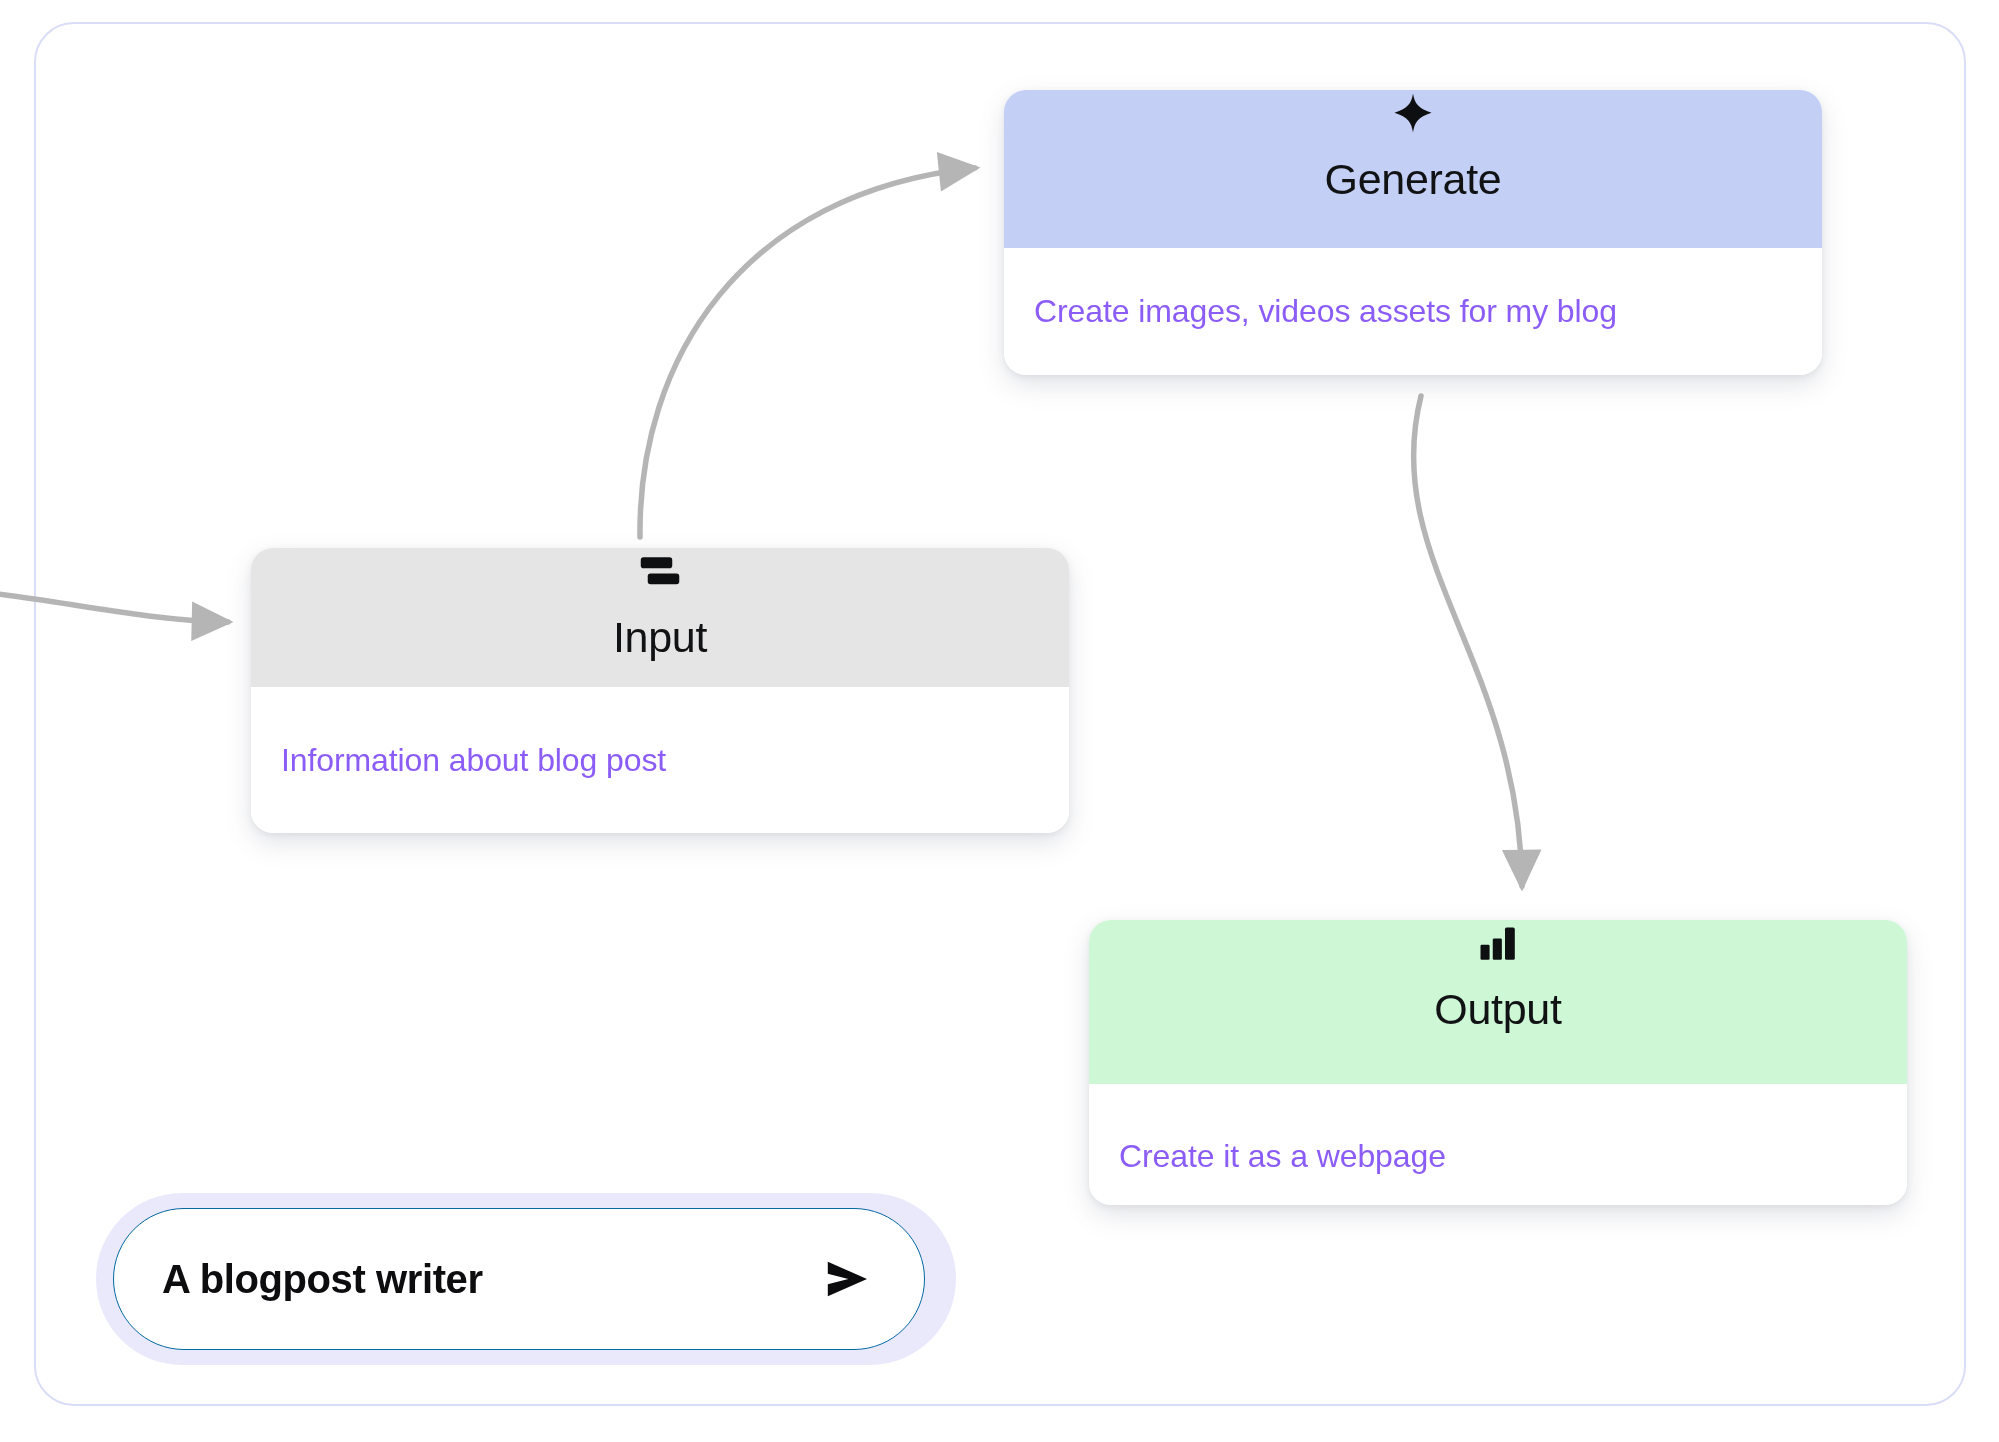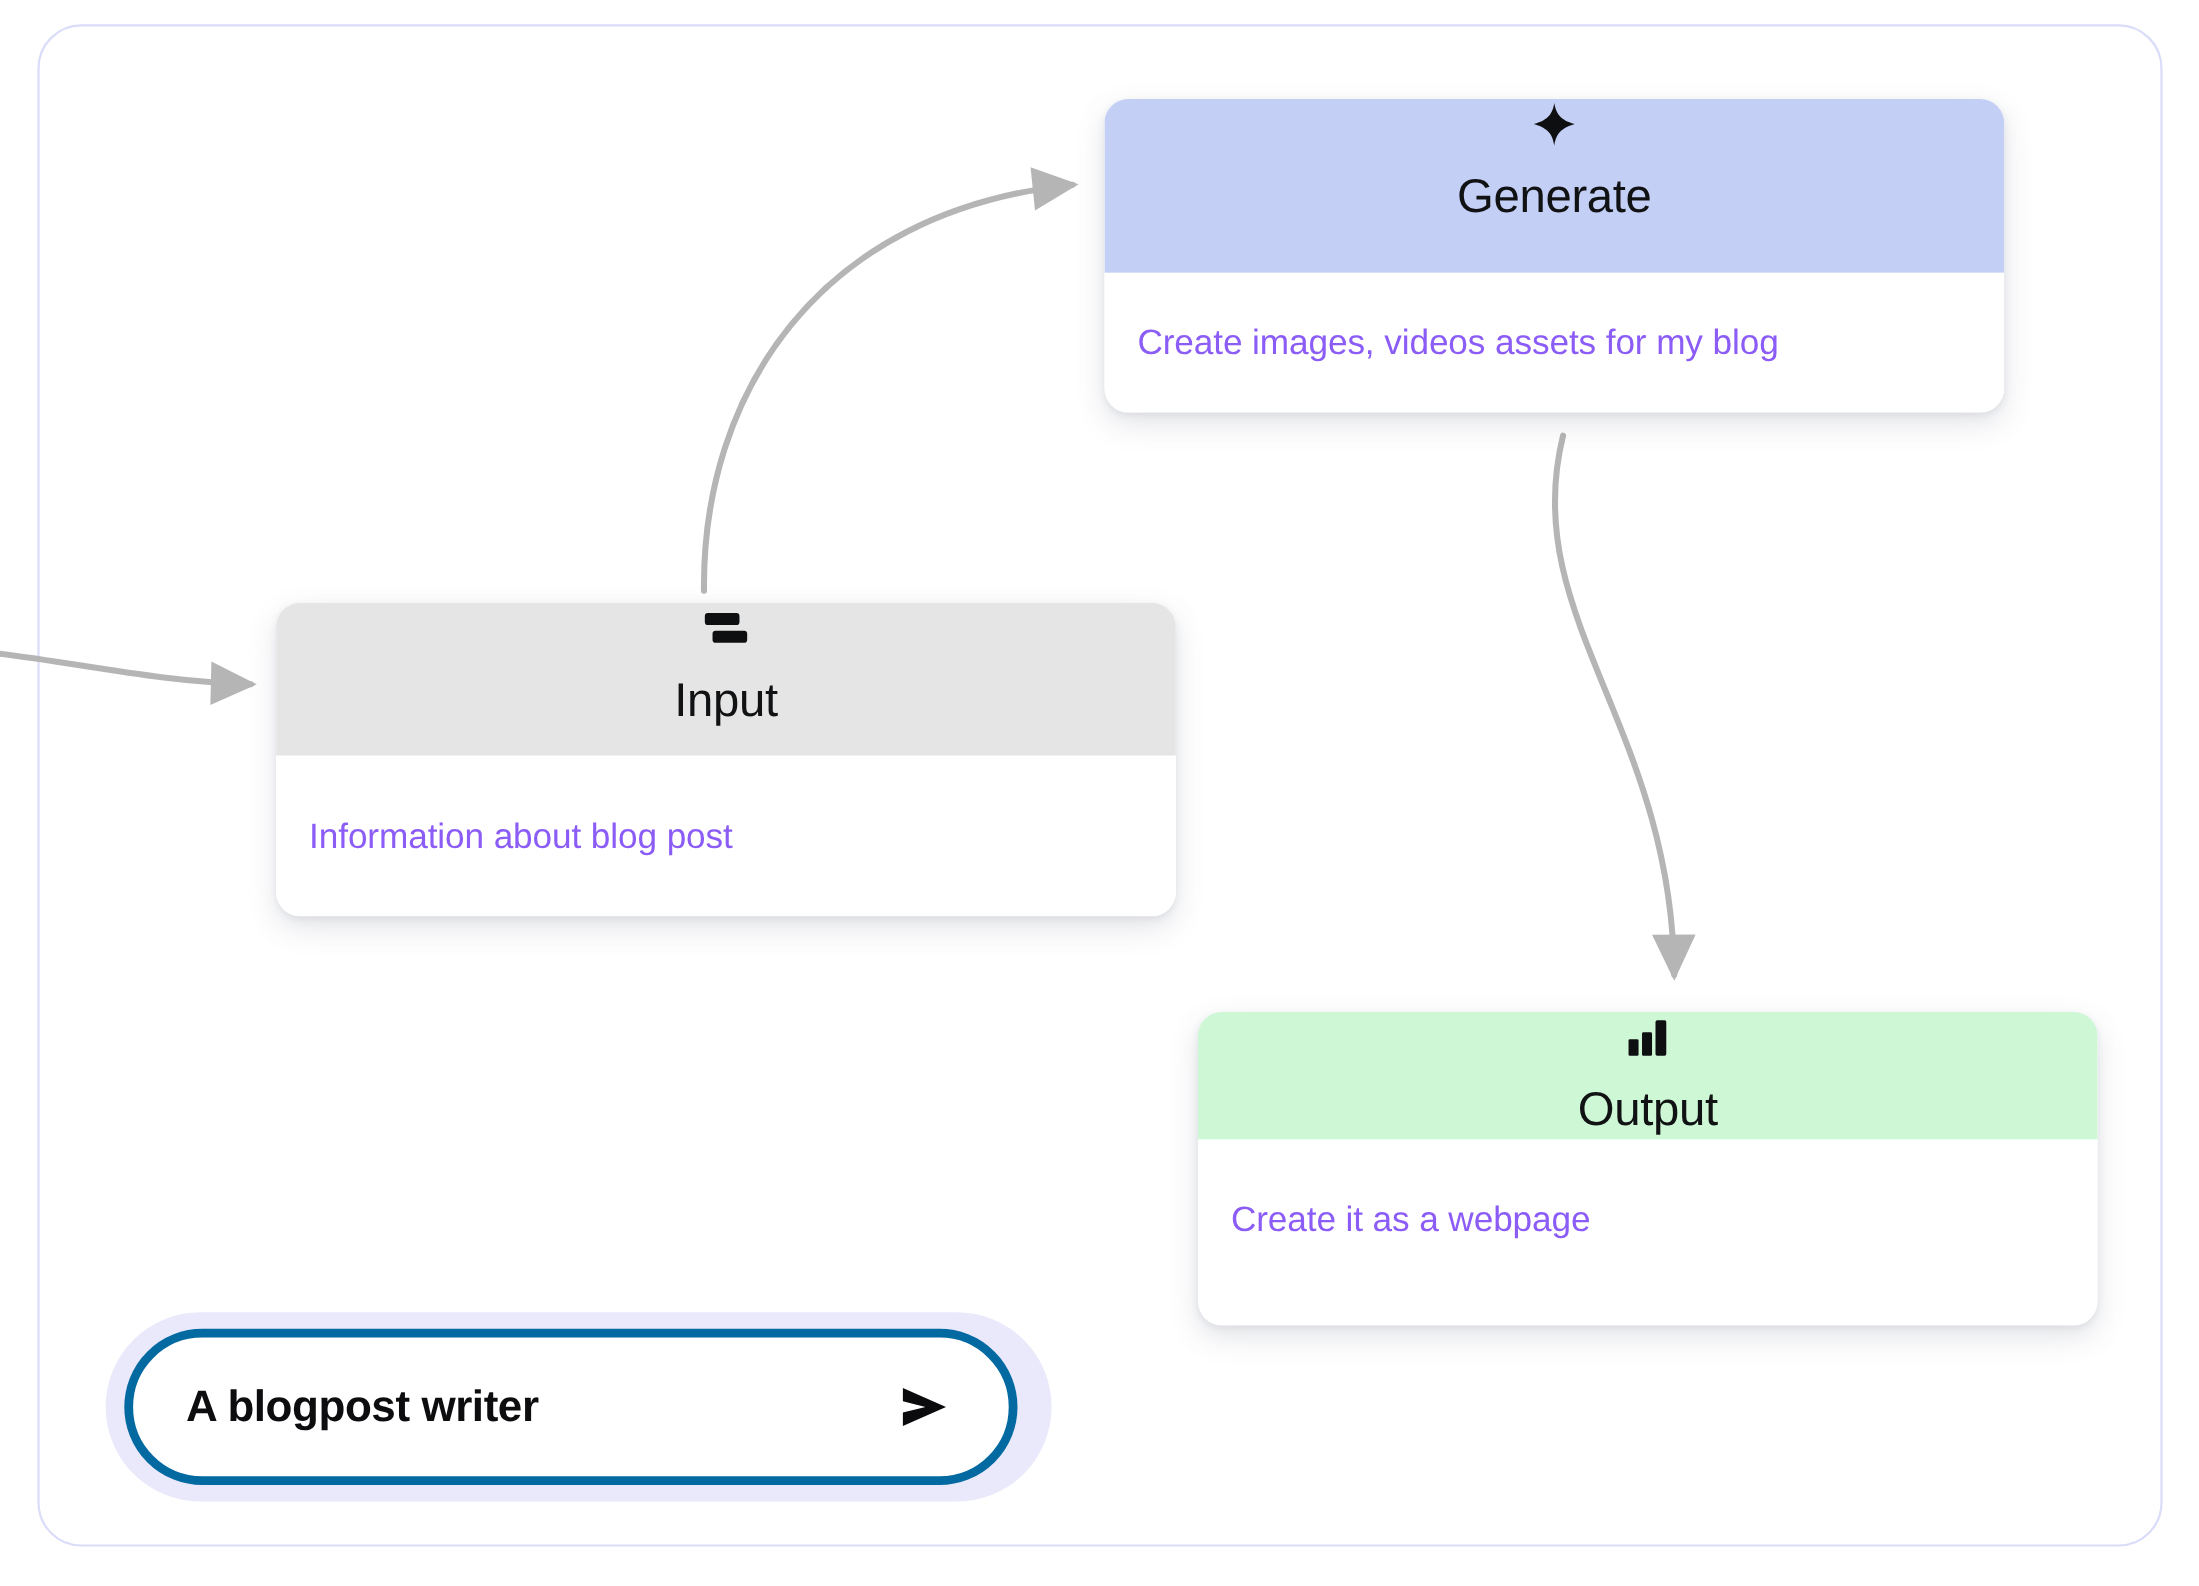--- a/index.html
+++ b/index.html
@@ -127,21 +127,21 @@
   }
 
   
   #node-output {
     left: 1089px;
     top: 920px;
     width: 818px;
     height: 285px;
   }
   #node-output .hdr {
-    height: 116px;
+    height: 164px;
     background: #CDF7D5;
     text-align: right;
   }
   #node-output .node-body {
     height: 145px;
   }
 
   
   #prompt-pill-halo {
     position: absolute;
@@ -152,21 +152,21 @@
     border-radius: 86px;
     background: #E9E9FB;
   }
   #prompt-pill {
     position: absolute;
     left: 113px;
     top: 1208px;
     width: 812px;
     height: 142px;
     border-radius: 71px;
-    border: 8px solid #0369a1;
+    border: 1px solid #0369a1;
     background: #ffffff;
     box-sizing: border-box;
     display: flex;
     align-items: center;
     justify-content: space-between;
     padding: 0 46px 0 48px;
   }
   #prompt-pill .pill-text {
     font-size: 40px;
     font-weight: 700;

